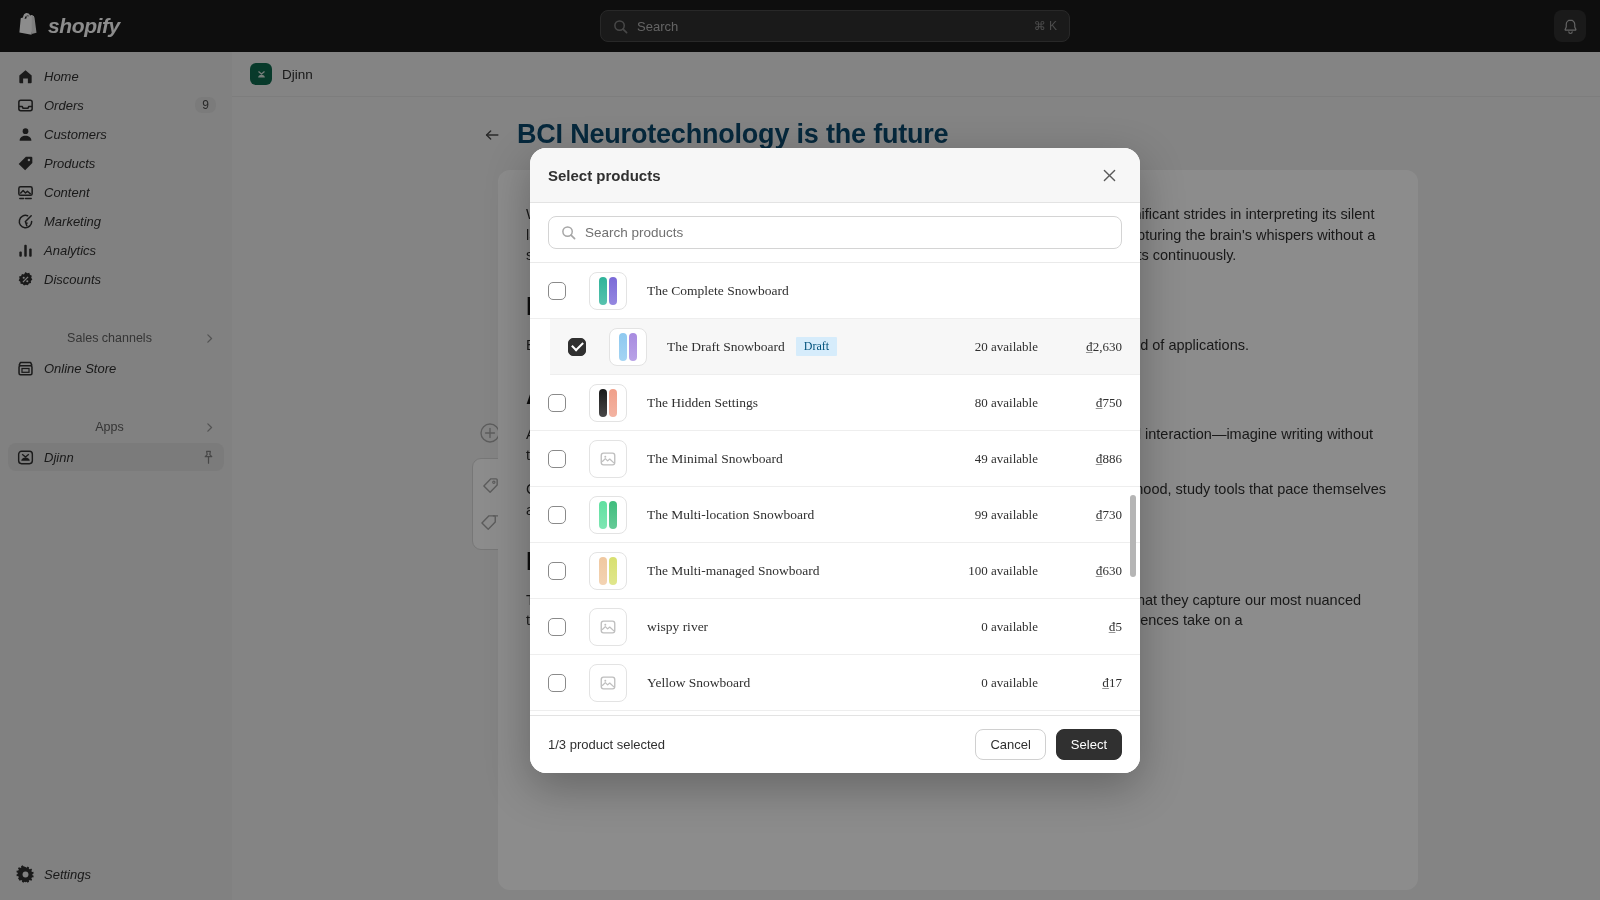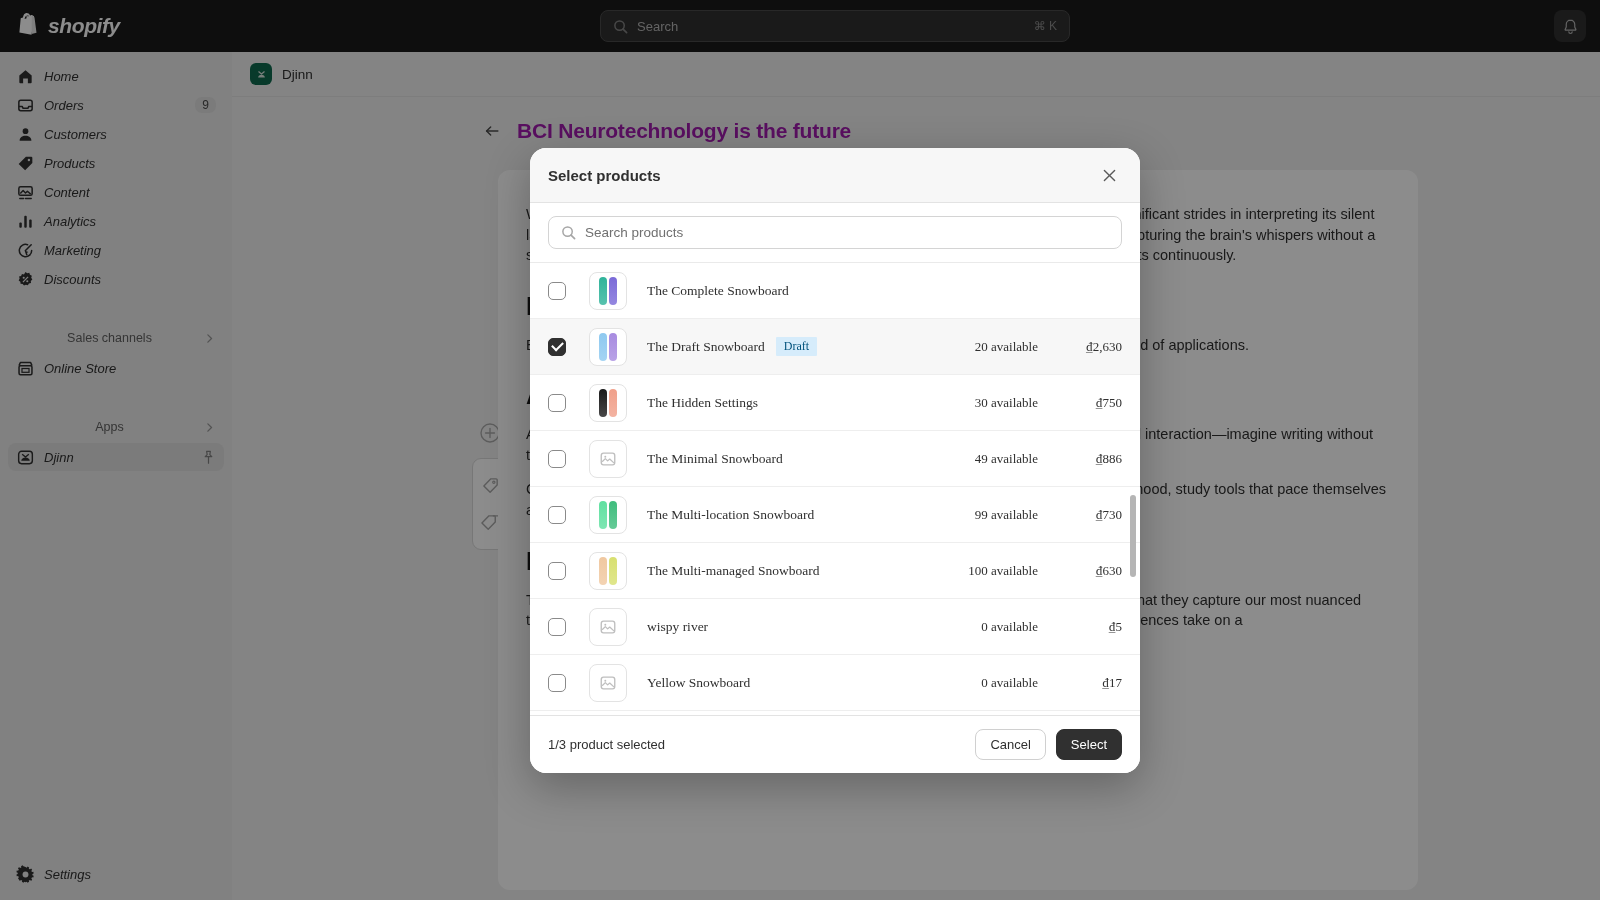--- a/index.html
+++ b/index.html
@@ -97,21 +97,21 @@
     background: #0f6b4f;
     display: flex; align-items: center; justify-content: center;
   }
   .crumb-label { font-size: 13.5px; color: #303030; }
 
   .page-head {
     display: flex; align-items: center; gap: 16px;
     padding: 22px 0 0 251px;
   }
   .back-arrow { width: 18px; height: 18px; opacity: .85; }
-  .page-title { font-size: 21px; font-weight: bold; color: #a21caf; letter-spacing: -.2px;}
+  .page-title { font-size: 27px; font-weight: bold; color: #0c4a6e; letter-spacing: -.2px;}
 
   .content-card {
     position: absolute; left: 266px; top: 118px;
     width: 920px; min-height: 720px;
     background: #ffffff;
     border-radius: 12px;
   }
   .article { padding: 34px 28px; }
   .article h2 {
     font-size: 25px; font-weight: bold; color: #1a1a1a;
@@ -176,21 +176,21 @@
   .list {
     flex: 1; overflow: hidden; position: relative;
     border-top: 1px solid #eaeaea;
   }
   .row {
     display: flex; align-items: center;
     height: 56px; padding: 0 18px;
     border-bottom: 1px solid #eeeeee;
     font-family: Liberation Serif, serif;
   }
-  .row.selected { background: #f7f7f7; }
+  .row.selected { background: #f7f7f7; margin-left: 20px; }
   .cb {
     width: 18px; height: 18px; flex: none;
     border: 1.5px solid #8a8a8a; border-radius: 5px;
     background: #fff; cursor: pointer;
     display: flex; align-items: center; justify-content: center;
   }
   .cb.checked { background: #303030; border-color: #303030; }
   .cb.checked::after {
     content: ""; width: 9px; height: 5px;
     border-left: 2px solid #fff; border-bottom: 2px solid #fff;
@@ -312,34 +312,34 @@
       <rect x="3" y="4" width="14" height="9" rx="1.8" fill="none" stroke="#303030" stroke-width="1.6"></rect>
       <path d="M4.5 11l3-3 2.5 2.5 2-1.8 3.5 3" fill="none" stroke="#303030" stroke-width="1.5" stroke-linejoin="round"></path>
       <line x1="4" y1="16.3" x2="8" y2="16.3" stroke="#303030" stroke-width="1.5" stroke-linecap="round"></line>
       <line x1="10" y1="16.3" x2="16" y2="16.3" stroke="#303030" stroke-width="1.5" stroke-linecap="round"></line>
     </svg>
     <span class="nav-label">Content</span>
   </div>
 
   <div class="nav-item">
     <svg class="nav-ic" viewBox="0 0 20 20">
+      <path d="M16.5 10a6.5 6.5 0 1 1-4.3-6.1" fill="none" stroke="#303030" stroke-width="1.6" stroke-linecap="round"></path>
+      <path d="M10 10l6-6" stroke="#303030" stroke-width="1.6" stroke-linecap="round"></path>
+      <path d="M9 10l4 1.5-1.6 1 1 1.8-1.6.9L9 10z" fill="#303030"></path>
+    </svg>
+    <span class="nav-label">Marketing</span>
+  </div>
+
+  <div class="nav-item">
+    <svg class="nav-ic" viewBox="0 0 20 20">
       <rect x="3.5" y="11" width="2.6" height="5.5" rx="1" fill="#303030"></rect>
       <rect x="8.7" y="4" width="2.6" height="12.5" rx="1" fill="#303030"></rect>
       <rect x="13.9" y="8" width="2.6" height="8.5" rx="1" fill="#303030"></rect>
     </svg>
     <span class="nav-label">Analytics</span>
-  </div>
-
-  <div class="nav-item">
-    <svg class="nav-ic" viewBox="0 0 20 20">
-      <path d="M16.5 10a6.5 6.5 0 1 1-4.3-6.1" fill="none" stroke="#303030" stroke-width="1.6" stroke-linecap="round"></path>
-      <path d="M10 10l6-6" stroke="#303030" stroke-width="1.6" stroke-linecap="round"></path>
-      <path d="M9 10l4 1.5-1.6 1 1 1.8-1.6.9L9 10z" fill="#303030"></path>
-    </svg>
-    <span class="nav-label">Marketing</span>
   </div>
 
   <div class="nav-item">
     <svg class="nav-ic" viewBox="0 0 20 20">
       <path d="M10 2l1.8 1.3 2.2-.3.7 2.1 2 .9-.7 2.1 1.2 1.9-1.6 1.5.2 2.2-2.2.5-1.1 1.9-2.1-.7-2 1-1.4-1.7-2.2-.2-.2-2.2-1.8-1.3 1-2-.6-2.1 2.1-.7 1-2 2.1.5L10 2z" fill="#303030"></path>
       <circle cx="8.1" cy="8.1" r="1.1" fill="#ebebeb"></circle>
       <circle cx="11.9" cy="11.9" r="1.1" fill="#ebebeb"></circle>
       <line x1="7.3" y1="12.7" x2="12.7" y2="7.3" stroke="#ebebeb" stroke-width="1.3"></line>
     </svg>
     <span class="nav-label">Discounts</span>
@@ -490,21 +490,21 @@
           <span class="price">₫2,630</span>
         </div>
         <div class="row">
           <div class="cb"></div>
           <div class="thumb">
             <div class="board" style="background: linear-gradient(rgb(26, 26, 26), rgba(26, 26, 26, 0.8));"></div>
             <div class="board" style="background: linear-gradient(rgb(240, 160, 138), rgba(240, 160, 138, 0.8));"></div>
           </div>
           <span class="pname">The Hidden Settings</span>
           <span class="spacer"></span>
-          <span class="avail">30 available</span>
+          <span class="avail">80 available</span>
           <span class="price">₫750</span>
         </div>
         <div class="row">
           <div class="cb"></div>
           <div class="thumb">
             <svg class="ph-ic" viewBox="0 0 20 20">
               <rect x="2.5" y="3.5" width="15" height="13" rx="2.5" fill="none" stroke="#707070" stroke-width="1.5"></rect>
               <path d="M3.5 13l3.5-3.4 2.6 2.5 2.3-2 4.6 4.2" fill="none" stroke="#707070" stroke-width="1.4" stroke-linejoin="round"></path>
               <circle cx="7" cy="7.4" r="1.1" fill="#707070"></circle>
             </svg>

